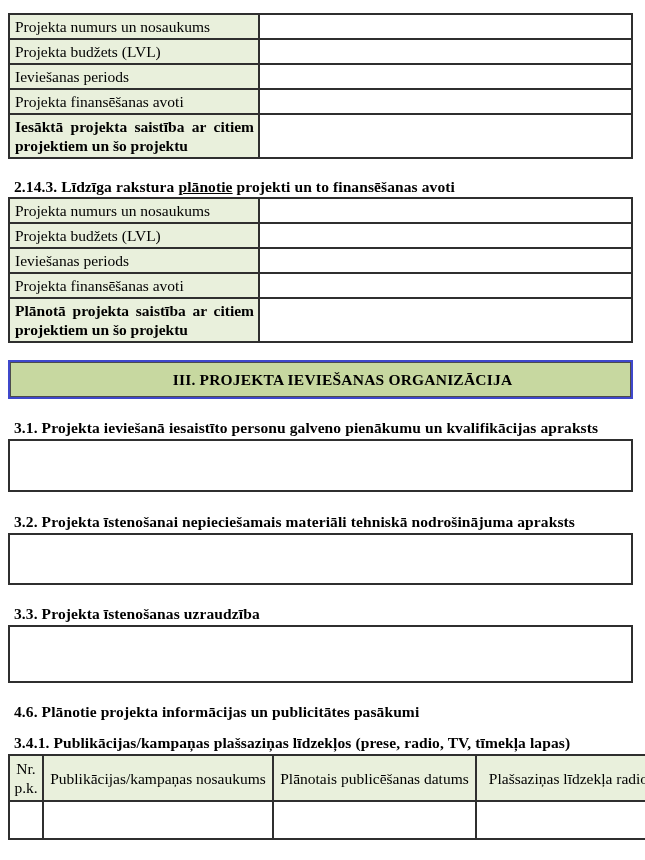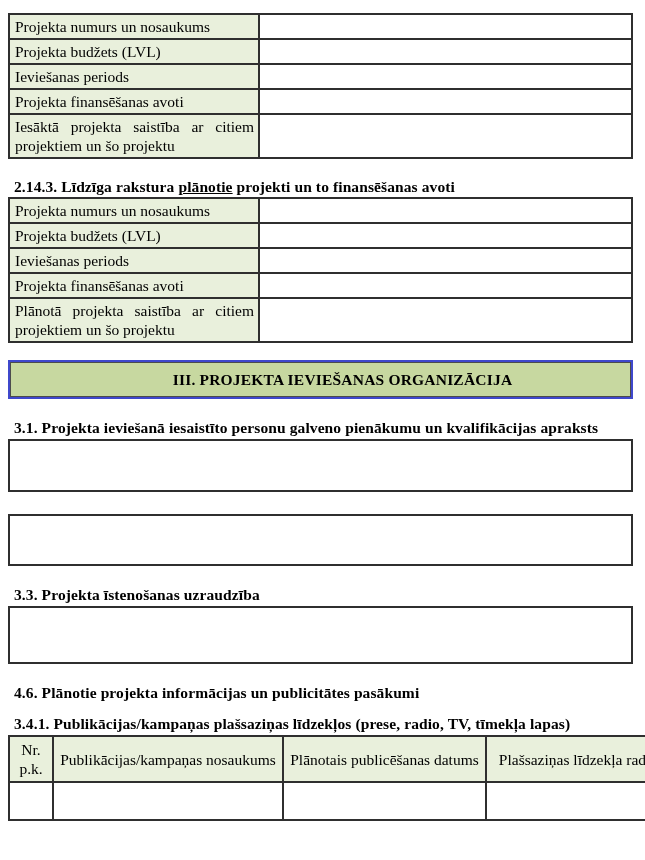--- a/index.html
+++ b/index.html
@@ -33,21 +33,21 @@
     line-height: 19px;
     padding: 2px 4px 2px 5px;
     vertical-align: middle;
   }
   table.kv td.lbl {
     width: 250px;
     background: var(--label-bg, #e9f0dc);
     text-align: justify;
   }
   table.kv tr.single td { height: 24px; }
-  table.kv tr.tall td { height: 44px; }
+  table.kv tr.tall td { height: 44px; font-weight: bold; }
   table.kv td.val { background: #ffffff; }
 
   .gap18 { height: 18px; }
   .gap19 { height: 19px; } .gap20 { height: 20px; }
   .gap12 { height: 12px; }
 
   .banner {
     width: 625px; height: 39px;
     margin-top: 17px;
     background: var(--banner-bg, #c7d8a0);
@@ -77,21 +77,21 @@
     border: 2px solid #2f2f2f;
     font-size: 15.5px; font-weight: normal;
     line-height: 19px;
     padding: 2px 4px;
     text-align: center;
     vertical-align: middle;
   }
   table.pub th { background: var(--label-bg, #e9f0dc); }
   table.pub tr.head th { height: 46px; }
   table.pub tr.body td { height: 38px; background: #fff; }
-  .col-nr { width: 44px; }
+  .col-nr { width: 34px; }
   .col-name { width: 230px; }
   .col-date { width: 203px; }
   .col-type { width: 185px; }
 </style>
 </head>
 <body>
 
 <div class="page">
 
 
@@ -150,20 +150,21 @@
 
   <div class="banner">
     <span class="banner-title">III. PROJEKTA IEVIEŠANAS ORGANIZĀCIJA</span>
   </div>
 
   <div class="gap19"></div>
   <h2 class="sec-heading">3.1. Projekta ieviešanā iesaistīto personu galveno pienākumu un kvalifikācijas apraksts</h2>
   <div class="fill-box box-53"></div>
 
   <div class="gap20"></div>
+  <h2 class="sec-heading">3.2. Projekta īstenošanai nepieciešamais materiāli tehniskā nodrošinājuma apraksts</h2>
   <div class="fill-box box-52"></div>
 
   <div class="gap19"></div>
   <h2 class="sec-heading">3.3. Projekta īstenošanas uzraudzība</h2>
   <div class="fill-box box-58"></div>
 
   <div class="gap19"></div>
   <h2 class="sec-heading">4.6. Plānotie projekta informācijas un publicitātes pasākumi</h2>
 
   <div class="gap12"></div>

